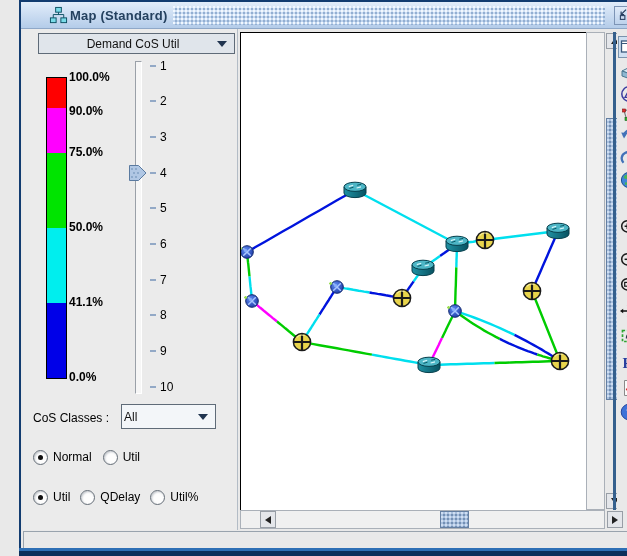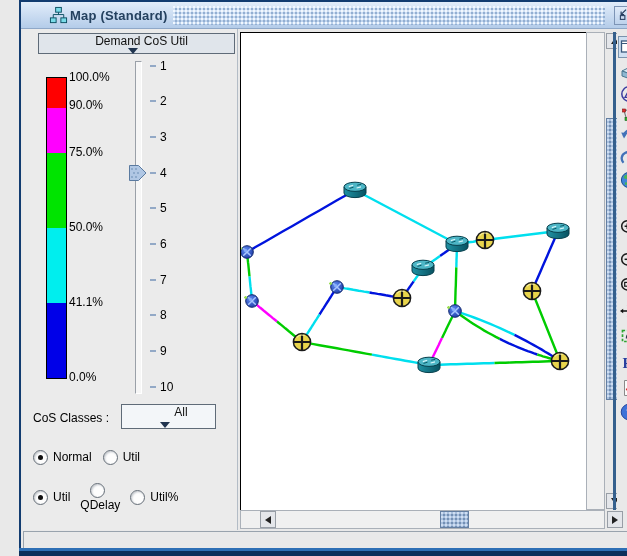--- a/index.html
+++ b/index.html
@@ -15,30 +15,30 @@
   .titlebar{left:2px;top:2px;width:621px;height:26px;background:linear-gradient(#e2edfa,#b4cce9);border-bottom:1px solid #8fa8c8;}
   .title-text{left:30px;top:6px;font-size:13px;font-weight:bold;color:#24415f;letter-spacing:0.2px;}
   .title-texture{left:133px;top:4px;width:432px;height:19px;
      background-image:radial-gradient(circle at 1px 1px,#f2f8ff 28%,transparent 34%),
                       radial-gradient(circle at 3px 3px,#93afd2 28%,transparent 34%);
      background-size:4px 4px;}
   .tb-btn{width:18px;height:17px;background:linear-gradient(#dfeaf8,#bdd2ec);border:1px solid #7d94b5;}
   .tb-btn svg{display:block;}
   
   .left-panel{left:4px;top:29px;width:214px;height:501px;background:#ebebeb;border-right:1px solid #b3bcc6;}
-  .combo{display:flex;align-items:center;border:1px solid #5f6b78;background:#e0e5eb;box-sizing:border-box;font-size:12px;color:#111;flex-direction:column;}
+  .combo{display:flex;align-items:center;border:1px solid #5f6b78;background:#e0e5eb;box-sizing:border-box;font-size:12px;color:#111;}
   .combo .cval{flex:1;}
   .combo .arr{width:0;height:0;border-left:5px solid transparent;border-right:5px solid transparent;border-top:6px solid #20344f;margin-right:7px;}
   .mode-combo{left:19px;top:33px;width:197px;height:21px;}
   .mode-combo .cval{text-align:center;padding-left:10px;}
   .cos-combo{left:102px;top:404px;width:95px;height:25px;background:#f3f6f9;}
-  .cos-combo .cval{text-align:right;padding-left:25px;}
+  .cos-combo .cval{text-align:left;padding-left:2px;}
   .legend-bar{left:27px;top:77px;width:19px;border:1px solid #000;}
   .legend-bar div{width:100%;}
-  .legend-label{left:50px;width:60px;height:16px;line-height:16px;font-size:12px;color:#000;}
+  .legend-label{left:50px;width:60px;height:16px;line-height:16px;font-size:12px;color:#000;font-weight:bold;}
   .slider-track{left:116px;top:61px;width:5px;height:331px;background:#f6f6f6;border:1px solid #9aa0a8;border-bottom-color:#fff;border-right-color:#fff;}
   .tick{left:131px;width:6px;height:2px;background:#93a9c6;}
   .tick-label{left:141px;width:24px;height:16px;line-height:16px;font-size:12px;color:#000;}
   .cos-label{left:14px;top:411px;font-size:12px;color:#000;}
   .radio-row{display:flex;align-items:center;height:16px;}
   .radio{width:13px;height:13px;border-radius:50%;border:1px solid #636c76;background:#fdfdfd;box-shadow:inset 1px 1px 2px #c2c6cc;display:inline-flex;align-items:center;justify-content:center;margin-right:5px;flex:none;}
   .radio .dot{width:5px;height:5px;border-radius:50%;background:#101010;}
   .rlabel{font-size:12px;color:#000;}
   
   .map-panel{left:221px;top:32px;width:345px;height:477px;background:#fff;border:1px solid #000;}
@@ -102,21 +102,21 @@
 
   <div class="abs legend-bar" id="legend-bar">
       <div style="height: 30px; background: rgb(255, 0, 0);"></div>
       <div style="height: 45px; background: rgb(255, 0, 255);"></div>
       <div style="height: 75px; background: rgb(0, 228, 0);"></div>
       <div style="height: 75px; background: rgb(0, 238, 238);"></div>
       <div style="height: 75px; background: rgb(0, 0, 232);"></div>
     </div>
   <div id="legend-labels">
       <div class="abs legend-label" style="top:69px;">100.0%</div>
-      <div class="abs legend-label" style="top:97px;">90.0%</div>
+      <div class="abs legend-label" style="top:103px;">90.0%</div>
       <div class="abs legend-label" style="top:144px;">75.0%</div>
       <div class="abs legend-label" style="top:219px;">50.0%</div>
       <div class="abs legend-label" style="top:294px;">41.1%</div>
       <div class="abs legend-label" style="top:369px;">0.0%</div>
     </div>
 
   <div class="abs slider-track"></div>
   <div id="slider-ticks">
       <div class="abs tick" style="top:64.5px;"></div>
       <div class="abs tick-label" style="top:57.5px;">1</div>
@@ -171,21 +171,21 @@
         <span class="rlabel">Util</span>
       </span>
     </div>
   <div class="abs radio-row" id="metric-radios" style="left:14px;top:489px;gap:10px;justify-content:flex-end;">
       <span style="display: inline-flex; align-items: center;">
         <span class="radio">
           <span class="dot"></span>
         </span>
         <span class="rlabel">Util</span>
       </span>
-      <span style="display: inline-flex; align-items: center; flex-direction: column;">
+      <span style="display: inline-flex; align-items: center;">
         <span class="radio"></span>
         <span class="rlabel">QDelay</span>
       </span>
       <span style="display: inline-flex; align-items: center;">
         <span class="radio"></span>
         <span class="rlabel">Util%</span>
       </span>
     </div>
 
   <div class="abs map-panel">

